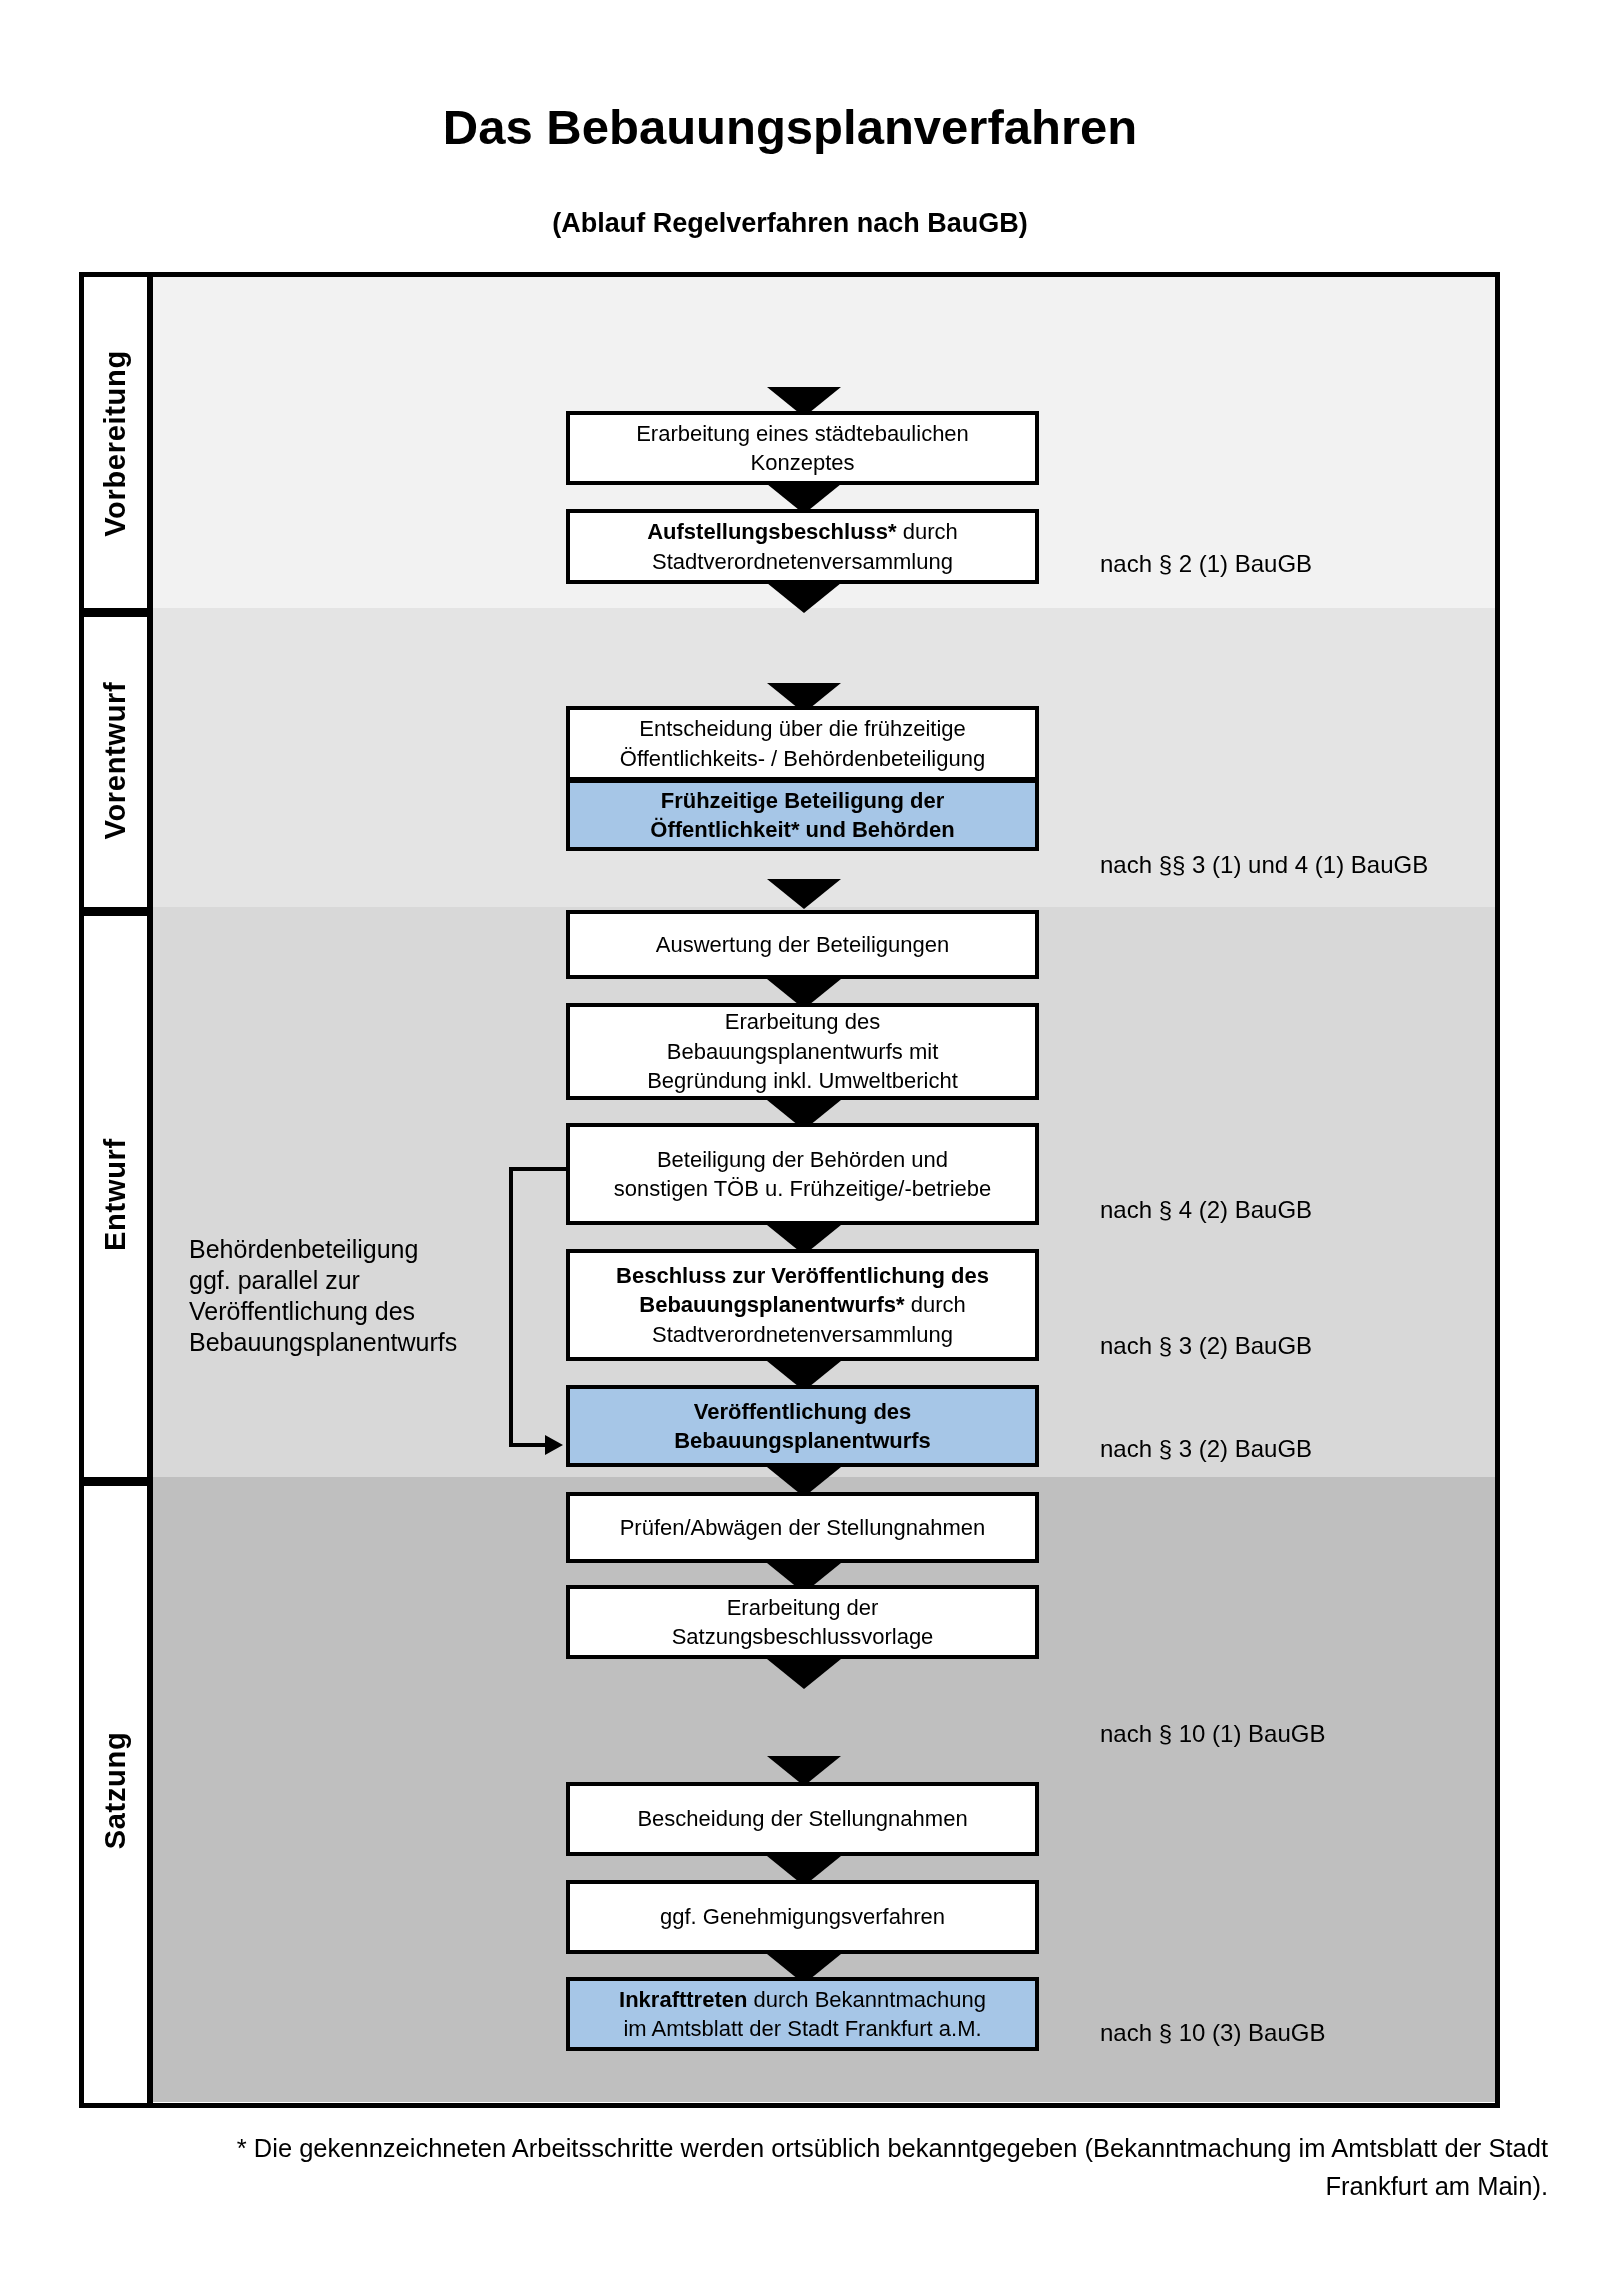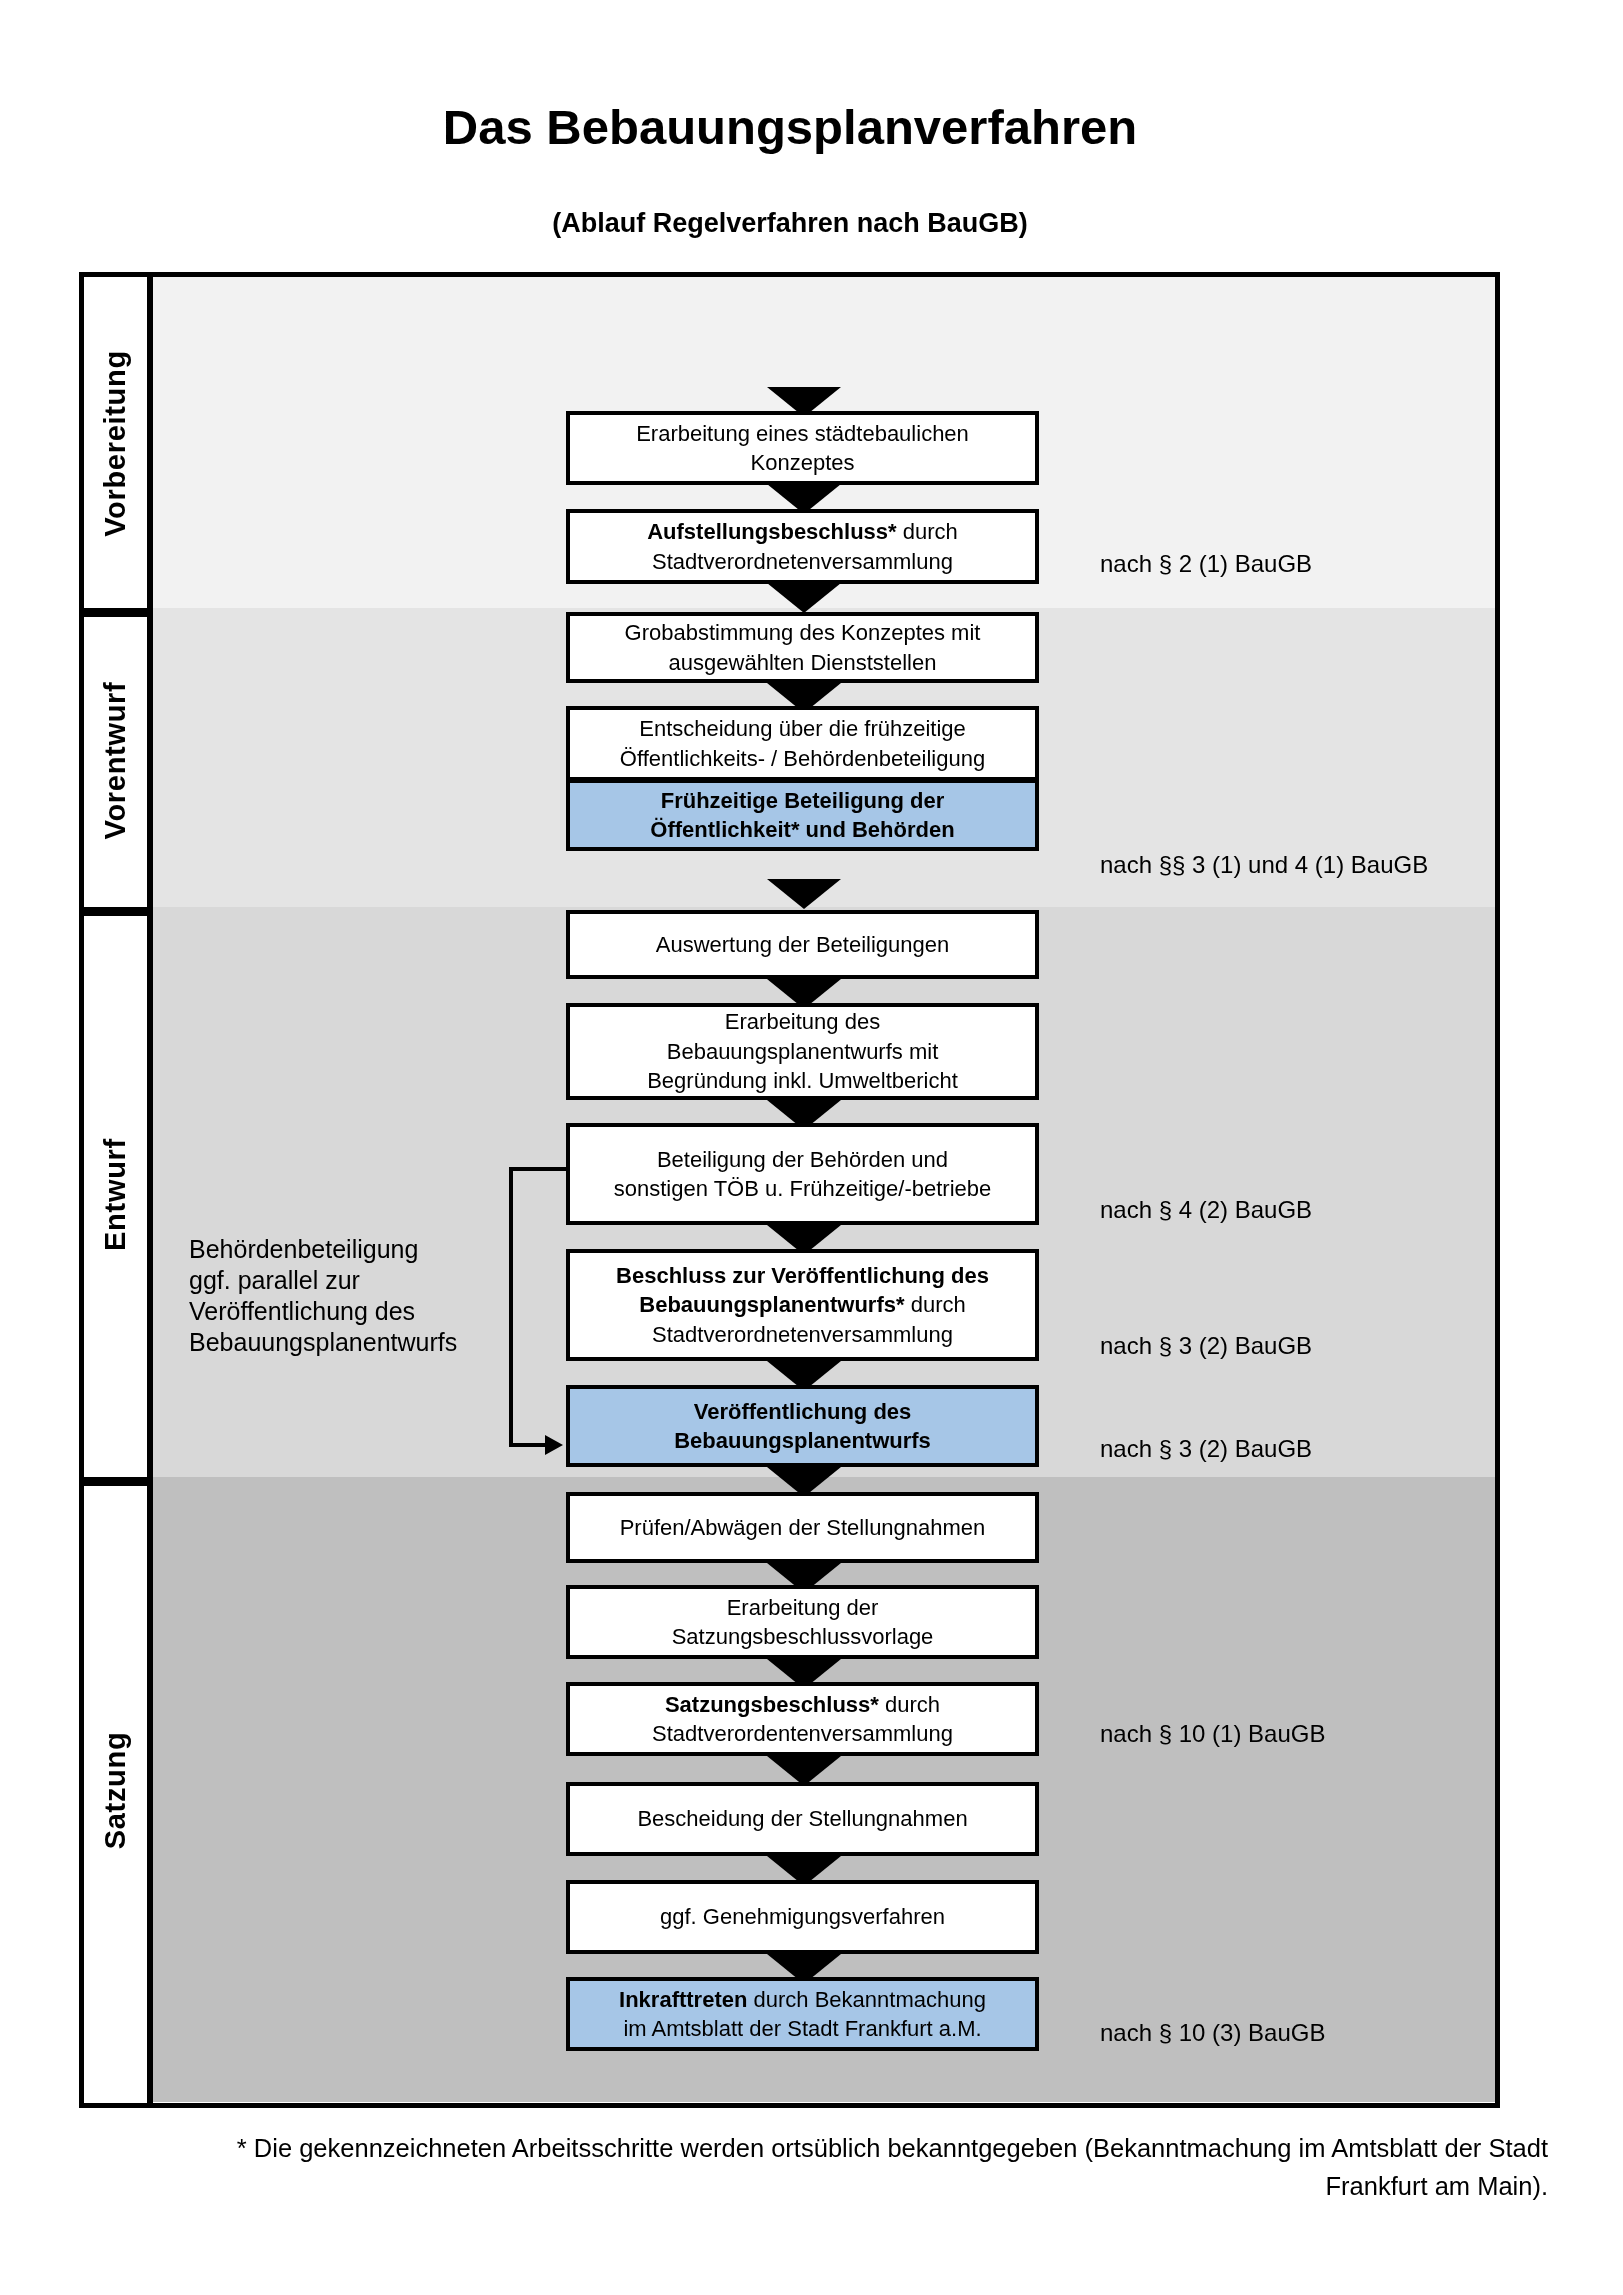--- a/index.html
+++ b/index.html
@@ -96,24 +96,20 @@
   </div>
 
   <div class="box" style="top:134px;height:66px">
     <div><span>Erarbeitung eines städtebaulichen</span></div>
     <div><span>Konzeptes</span></div>
   </div>
   <div class="box" style="top:232px;height:67px">
     <div><span class="b">Aufstellungsbeschluss*</span><span> durch</span></div>
     <div><span>Stadtverordnetenversammlung</span></div>
   </div>
-  <div class="box" style="top:335px;height:63px">
-    <div><span>Grobabstimmung des Konzeptes mit</span></div>
-    <div><span>ausgewählten Dienststellen</span></div>
-  </div>
   <div class="box" style="top:429px;height:67px">
     <div><span>Entscheidung über die frühzeitige</span></div>
     <div><span>Öffentlichkeits- / Behördenbeteiligung</span></div>
   </div>
   <div class="box hl" style="top:502px;height:64px">
     <div><span class="b">Frühzeitige Beteiligung der</span></div>
     <div><span class="b">Öffentlichkeit* und Behörden</span></div>
   </div>
   <div class="box" style="top:633px;height:61px">
     <div><span>Auswertung der Beteiligungen</span></div>
@@ -136,24 +132,20 @@
     <div><span class="b">Veröffentlichung des</span></div>
     <div><span class="b">Bebauungsplanentwurfs</span></div>
   </div>
   <div class="box" style="top:1215px;height:63px">
     <div><span>Prüfen/Abwägen der Stellungnahmen</span></div>
   </div>
   <div class="box" style="top:1308px;height:66px">
     <div><span>Erarbeitung der</span></div>
     <div><span>Satzungsbeschlussvorlage</span></div>
   </div>
-  <div class="box" style="top:1405px;height:66px">
-    <div><span class="b">Satzungsbeschluss*</span><span> durch</span></div>
-    <div><span>Stadtverordentenversammlung</span></div>
-  </div>
   <div class="box" style="top:1505px;height:66px">
     <div><span>Bescheidung der Stellungnahmen</span></div>
   </div>
   <div class="box" style="top:1603px;height:66px">
     <div><span>ggf. Genehmigungsverfahren</span></div>
   </div>
   <div class="box hl" style="top:1700px;height:66px">
     <div><span class="b">Inkrafttreten</span><span> durch Bekanntmachung</span></div>
     <div><span>im Amtsblatt der Stadt Frankfurt a.M.</span></div>
   </div>

